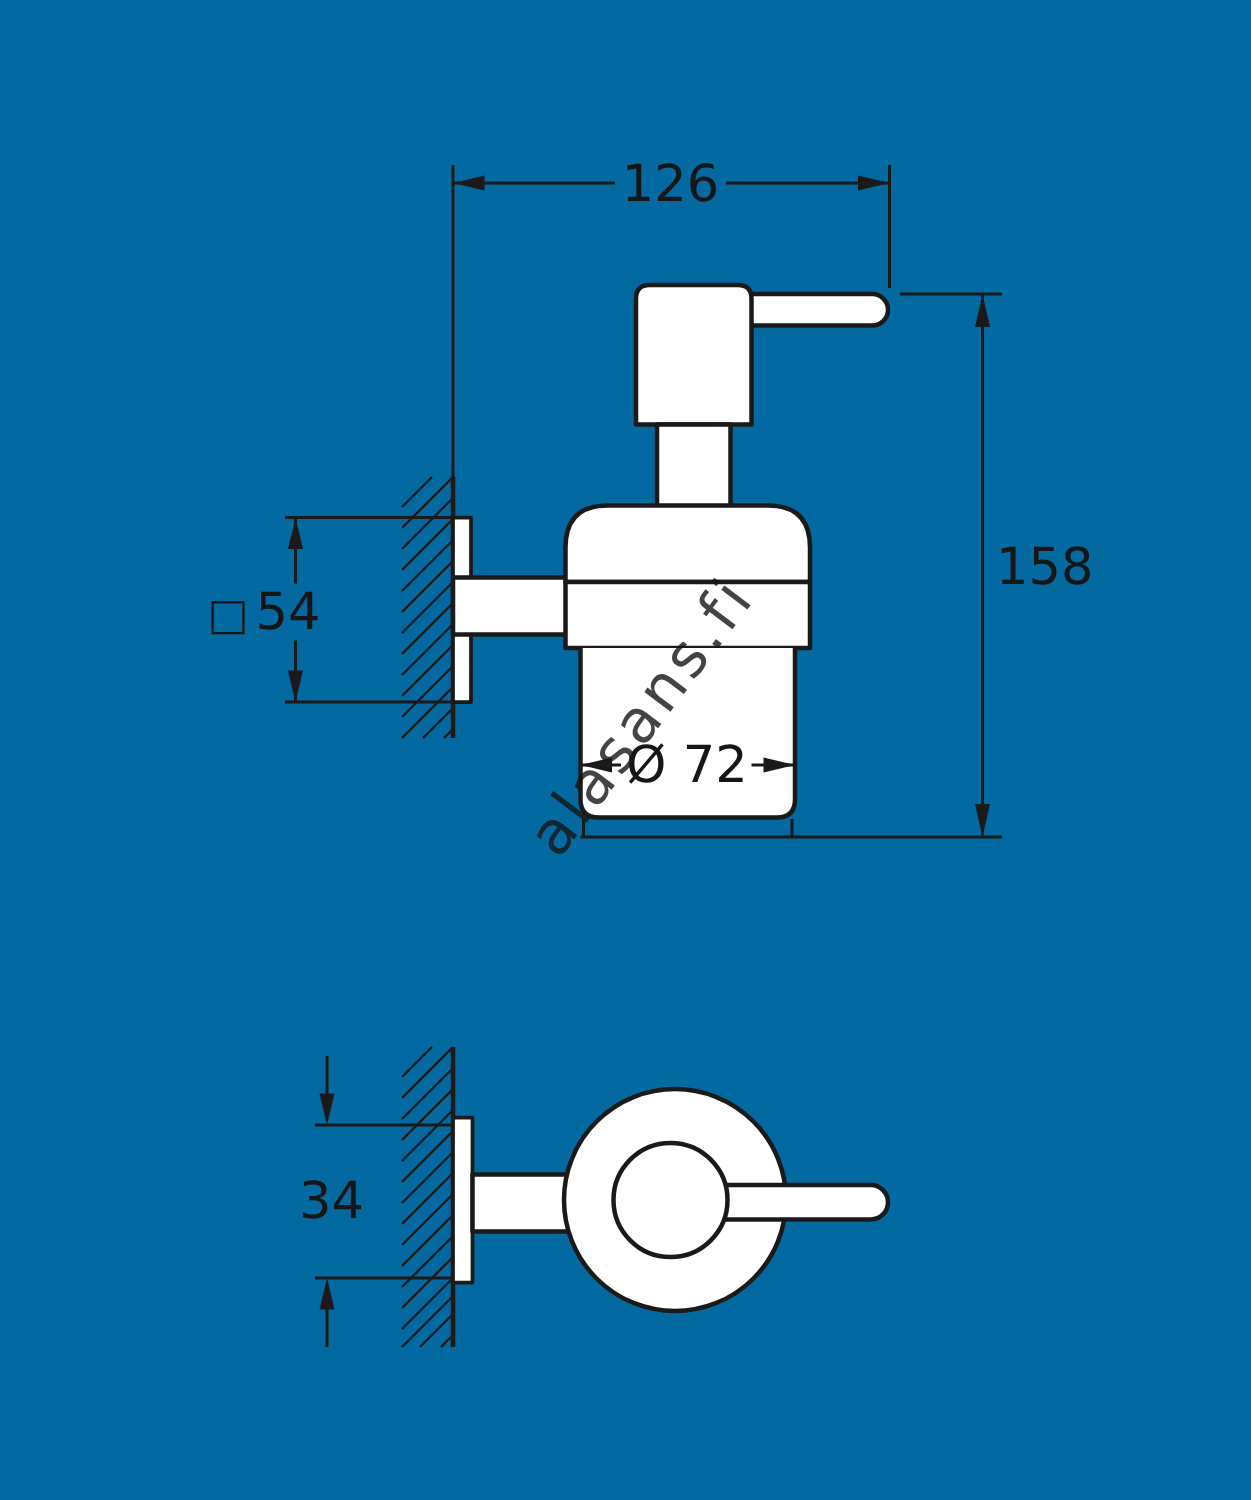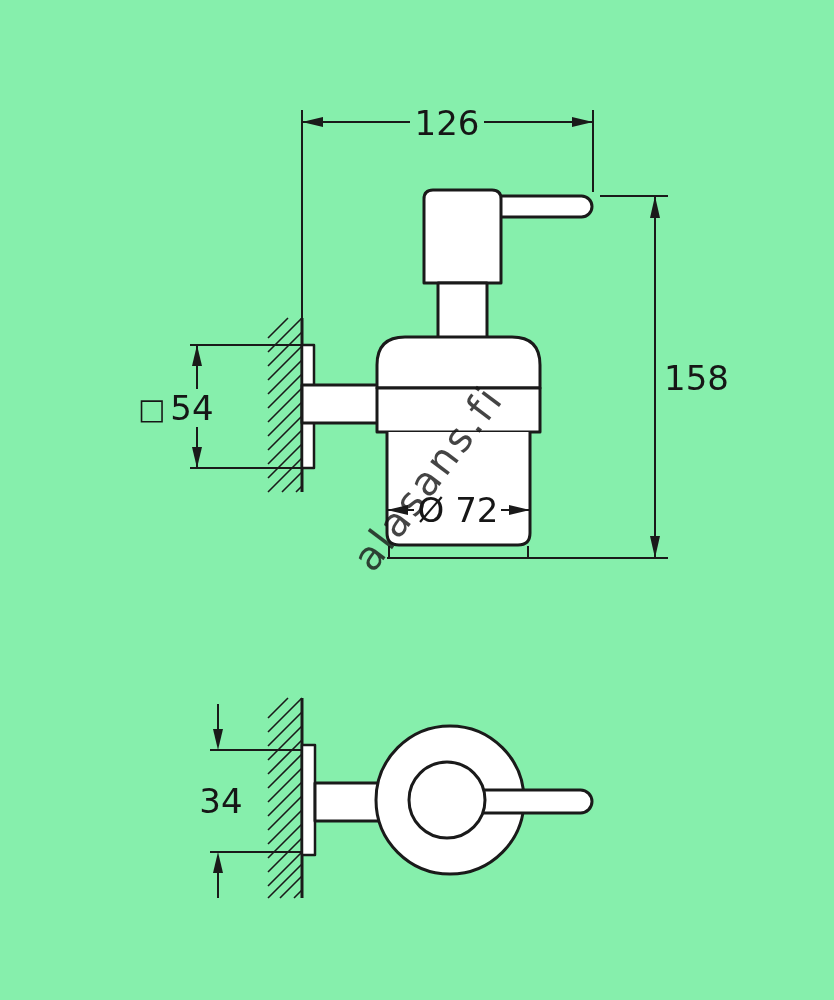--- a/index.html
+++ b/index.html
@@ -1,16 +1,16 @@
 <!DOCTYPE html>
 <html><head>
 <meta charset="utf-8">
 <style>
   html,body{margin:0;padding:0;background:#ffffff;}
-  .stage{width:834px;height:1000px;position:relative;background:#86efac;overflow:hidden;
+  .stage{width:834px;height:1000px;position:relative;background:#0369a1;overflow:hidden;
          font-family:"DejaVu Sans", sans-serif;}
   svg{display:block;}
   svg text{font-family:"DejaVu Sans", sans-serif;font-size:34px;fill:#161616;}
   svg text.sym{font-size:29px;}
   svg text.wm{font-size:40px;letter-spacing:3px;}
 </style>
 </head>
 <body>
 
 <div class="stage">

